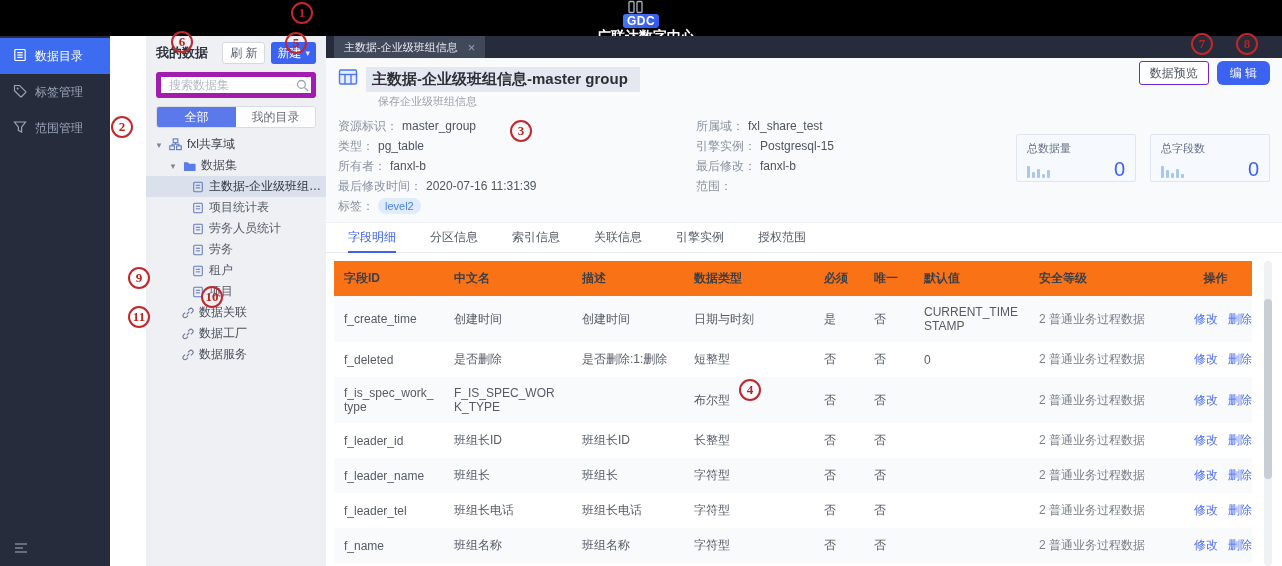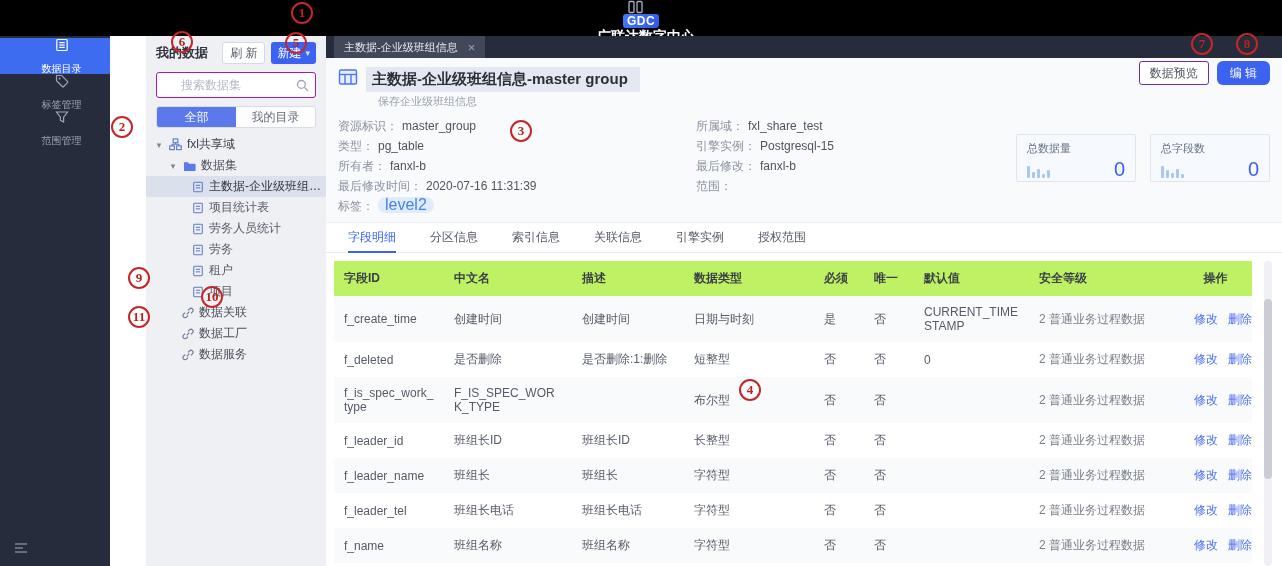--- a/index.html
+++ b/index.html
@@ -20,33 +20,33 @@
   .tb-help { font-size:13px; font-weight:bold; }
   .avatar { width:22px; height:22px; border-radius:50%; background:#3a4255; display:flex; align-items:center; justify-content:center; margin-left:16px; cursor:pointer; }
   .tb-user { color:#e2e5ec; font-size:12px; margin-left:6px; cursor:pointer; }
   .tb-user-caret { margin-left:4px; }
 
   
   .body { display:flex; height:530px; }
 
   
   .sidebar { width:110px; background:#262c3b; position:relative; flex:none; padding-top:2px; }
-  .side-item { height:36px; display:flex; align-items:center; gap:8px; padding-left:13px; font-size:10px; color:#9aa3b8; cursor:pointer;flex-direction:column; }
+  .side-item { height:36px; display:flex; align-items:center; gap:8px; padding-left:13px; font-size:12px; color:#9aa3b8; cursor:pointer; }
   .side-item.active { background:#3e6cf0; color:#fff; }
   .side-collapse { position:absolute; left:14px; bottom:8px; cursor:pointer; }
 
   
   .panel { width:180px; background:#eef0f4; flex:none; padding:6px 10px 0 10px;margin-left:36px; }
   .panel-head { display:flex; align-items:center; height:22px; margin-bottom:8px; }
   .panel-title { font-size:13px; font-weight:bold; color:#2f333d; }
   .btn-light { margin-left:auto; height:22px; padding:0 7px; background:#fff; border:1px solid #d5d9e2; border-radius:3px; font-size:12px; color:#555c68; cursor:pointer; }
   .btn-primary-sm { height:22px; padding:0 6px; background:#3b62f0; border:none; border-radius:3px; font-size:12px; color:#fff; margin-left:6px; cursor:pointer; display:flex; align-items:center; gap:4px; }
   .btn-primary-sm .caret { color:#dfe6ff; }
   .search-box { position:relative; margin-bottom:8px; }
-  .search-box input { width:100%; height:26px; border:1px solid #a21caf; border-radius:3px; background:#fff; font-size:12px; color:#333; padding:0 26px 0 24px; outline:none; font-family:inherit; }
+  .search-box input { width:100%; height:26px; border:5px solid #a21caf; border-radius:3px; background:#fff; font-size:12px; color:#333; padding:0 26px 0 8px; outline:none; font-family:inherit; }
   .search-box input::placeholder { color:#b4bac6; }
   .search-icon { position:absolute; right:7px; top:6px; }
   .segments { display:flex; border:1px solid #d8dce4; border-radius:3px; overflow:hidden; height:22px; margin-bottom:6px; }
   .seg { flex:1; font-size:12px; display:flex; align-items:center; justify-content:center; cursor:pointer; background:#fdfdfe; color:#666c78; }
   .seg.active { background:#5b79ea; color:#fff; }
 
   .tree { margin-top:4px; margin-left:-10px; margin-right:-10px; }
   .tree-item { height:21px; display:flex; align-items:center; font-size:12px; color:#4a4f5a; gap:5px; cursor:pointer; padding-left:8px; }
   .tree-item .tcaret { font-size:9px; color:#7c8494; width:10px; text-align:center; }
   .tree-item .ticon { display:flex; align-items:center; }
@@ -70,38 +70,38 @@
   .hd-btns { position:absolute; top:3px; right:12px; display:flex; gap:8px; }
   .btn-preview { height:24px; padding:0 10px; background:#fff; border:1px solid #6d28d9; border-radius:3px; font-size:12px; color:#4e555f; cursor:pointer; }
   .btn-edit { height:24px; padding:0 13px; background:#3b62f0; border:none; border-radius:6px; font-size:12px; color:#fff; cursor:pointer; }
 
   .meta { display:flex; margin-top:8px; }
   .meta-col1 { width:358px; }
   .meta-col2 { width:340px; }
   .meta-row { line-height:20px; font-size:12px; white-space:nowrap; }
   .ml { color:#8b93a1; }
   .mv { color:#4e555f; margin-left:4px; }
-  .chip { display:inline-block; background:#dfecfb; color:#4a82e8; font-size:16px; line-height:16px; padding:0 7px; border-radius:8px; }
+  .chip { display:inline-block; background:#dfecfb; color:#4a82e8; font-size:11px; line-height:16px; padding:0 7px; border-radius:8px; }
 
   .stat-card { position:absolute; width:120px; height:48px; background:#f6f9fd; border:1px solid #dfe6f2; border-radius:2px; top:36px; padding:6px 10px;margin-top:40px; }
   .stat-card.c1 { right:146px; }
   .stat-card.c2 { right:12px; }
   .stat-label { font-size:11px; color:#667084; }
   .stat-body { display:flex; align-items:flex-end; justify-content:space-between; margin-top:4px; }
   .mini-bars { display:flex; align-items:flex-end; gap:2px; height:13px; }
   .mini-bars i { width:3px; background:#a9c7ef; display:block; border-radius:1px; }
   .stat-value { font-size:20px; color:#3b62f0; line-height:18px; }
 
   .ftabs { display:flex; gap:34px; padding-left:22px; background:#fff; height:30px; align-items:center; border-bottom:1px solid #e7eaf0; flex:none; }
   .ftab { font-size:12px; color:#555b66; height:30px; line-height:28px; cursor:pointer; }
   .ftab.active { color:#3b62f0; border-bottom:2px solid #3b62f0; }
 
   .table-wrap { position:relative; flex:1; padding:8px 30px 0 8px; overflow:hidden; background:#fff; }
   table.ftable { width:100%; border-collapse:collapse; table-layout:fixed; }
-  .ftable th { background:#bef264; font-size:12px; font-weight:bold; color:#3a3f48; text-align:left; padding:9px 10px;margin-left:17px; }
+  .ftable th { background:#f97316; font-size:12px; font-weight:bold; color:#3a3f48; text-align:left; padding:9px 10px;margin-left:17px; }
   .ftable th:last-child { text-align:center; }
   .ftable td { font-size:12px; color:#555b66; padding:9px 10px; word-break:break-all; }
   .ftable tbody tr:nth-child(odd) { background:#f8fafc; }
   .ftable th:nth-child(1), .ftable td:nth-child(1) { width:110px; }
   .ftable th:nth-child(2), .ftable td:nth-child(2) { width:128px; }
   .ftable th:nth-child(3), .ftable td:nth-child(3) { width:112px; }
   .ftable th:nth-child(4), .ftable td:nth-child(4) { width:130px; }
   .ftable th:nth-child(5), .ftable td:nth-child(5) { width:50px; }
   .ftable th:nth-child(6), .ftable td:nth-child(6) { width:50px; }
   .ftable th:nth-child(7), .ftable td:nth-child(7) { width:115px; }

